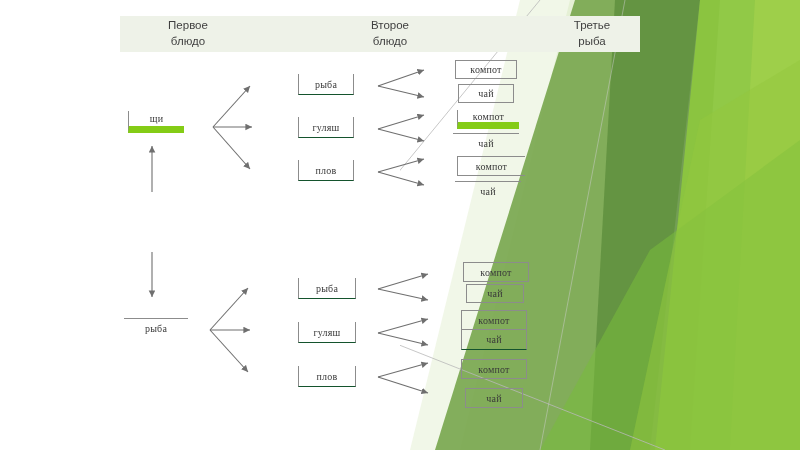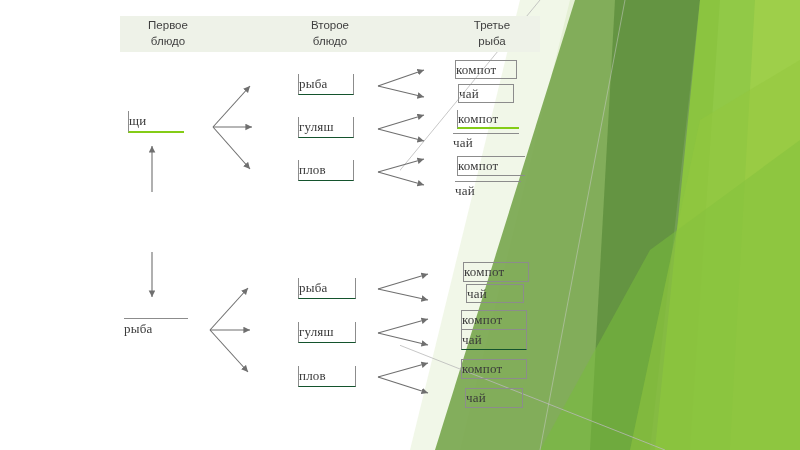--- a/index.html
+++ b/index.html
@@ -19,36 +19,37 @@
     position:absolute;left:120px;top:16px;
     display:flex;align-items:stretch;
   }
   .hcell{
     background:#eef2e8;
     display:flex;align-items:center;justify-content:center;
     text-align:center;
     font-family:"Liberation Sans", sans-serif;
     font-size:11.5px;color:#3f3f3f;line-height:1.35;
     height:36px;
+    padding-left:20px;
   }
   .hcell.label{width:96px;}
   .hcell.spacer{width:66px;}
 
   
   .lbl{
     position:absolute;
-    font-size:13px;color:#3a3a3a;
+    font-size:10px;color:#3a3a3a;
     text-align:center;
     white-space:nowrap;
-    display:flex;align-items:center;justify-content:flex-start;
+    display:flex;align-items:center;justify-content:center;
     box-sizing:border-box;
     letter-spacing:.2px;
   }
   .b-all{border:1px solid #8c8c8c;}
-  .b-lb{border-left:1px solid #8c8c8c;border-bottom:2px solid #84cc16;}
+  .b-lb{border-left:1px solid #8c8c8c;border-bottom:7px solid #84cc16;}
   .b-lrb{border-left:1px solid #8c8c8c;border-right:1px solid #8c8c8c;border-bottom:1px solid #14532d;}
   .b-lr{border-left:1px solid #8c8c8c;border-right:1px solid #8c8c8c;}
   .b-t{border-top:1px solid #8c8c8c;}
   .b-ltb{border-left:1px solid #8c8c8c;border-top:1px solid #8c8c8c;border-bottom:1px solid #8c8c8c;}
 
   
   .arrows{position:absolute;inset:0;pointer-events:none;}
 </style>
 </head>
 <body>

